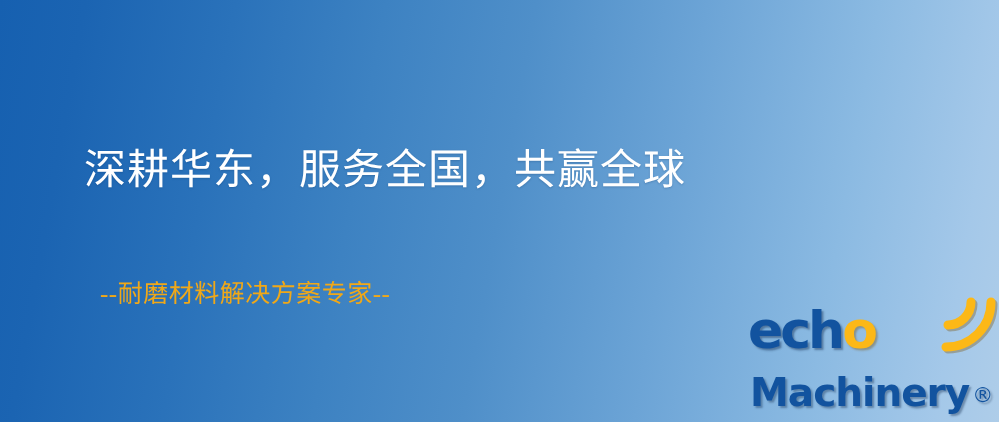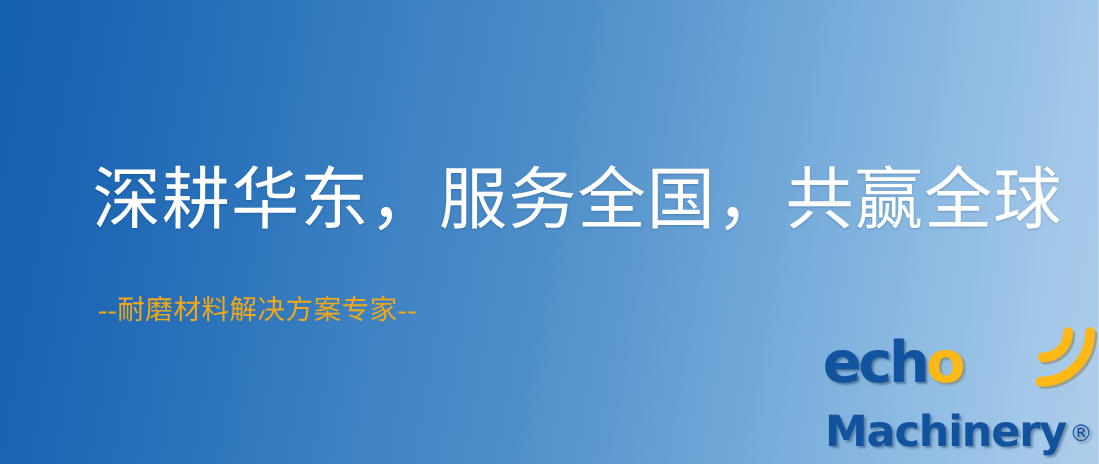--- a/index.html
+++ b/index.html
@@ -27,36 +27,36 @@
         #a4c8e9 94%,
         #aecde9 100%);
   }
 
   
   #headline {
     position: absolute;
     left: 84px;
     top: 152px;
     margin: 0;
-    font-family: Liberation Sans, sans-serif;
+    font-family: Liberation Mono, monospace;
     font-weight: 400;
-    font-size: 62px;
+    font-size: 42px;
     line-height: 1.0;
     letter-spacing: 1px;
     color: #ffffff;
     white-space: nowrap;
     text-shadow: 0 1px 2px rgba(10, 50, 100, 0.25);
   }
 
   
   #subtitle {
     position: absolute;
     left: 87px;
     top: 268px;
-    margin: 2px;
+    margin: 13px;
     font-family: "Liberation Serif", "DejaVu Serif", serif;
     font-weight: 400;
     font-size: 25px;
     line-height: 1.0;
     letter-spacing: 0.5px;
     color: #f0a818;
     white-space: nowrap;
   }
 
   

